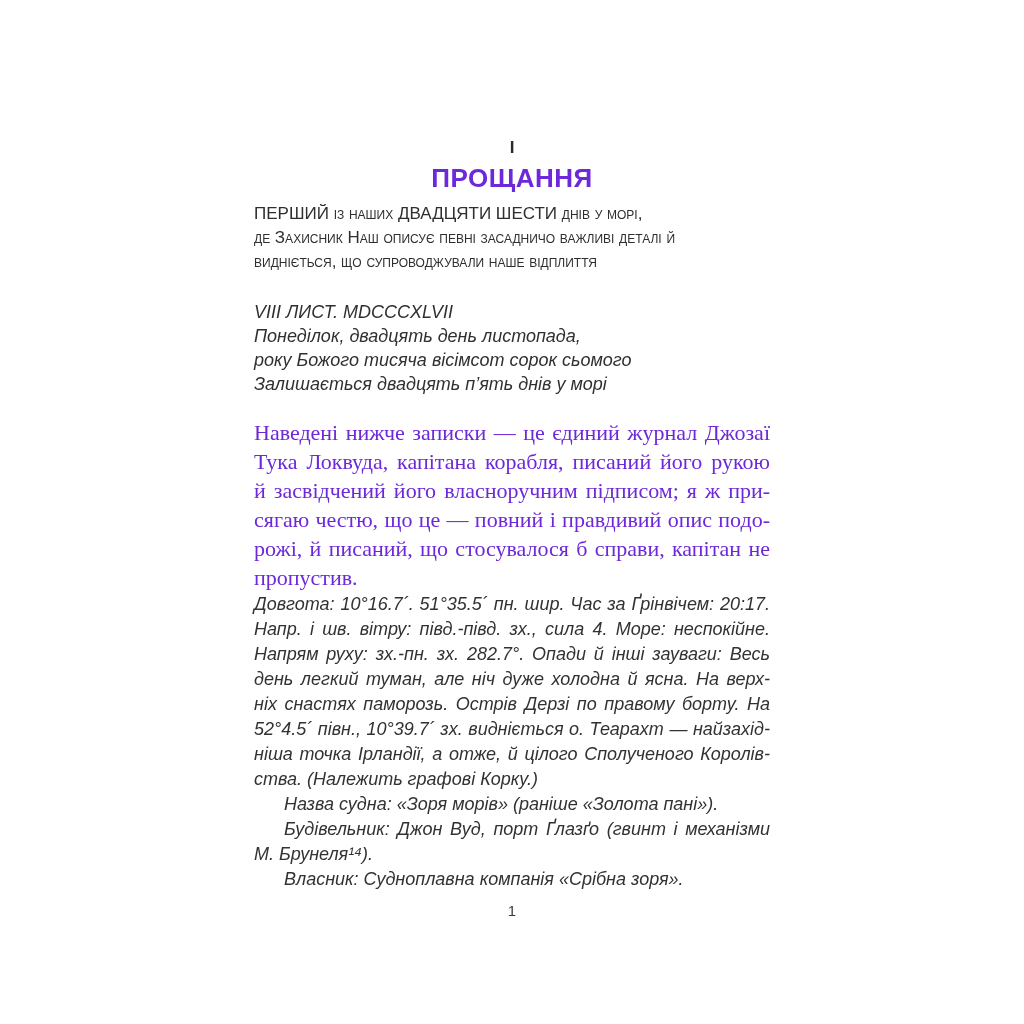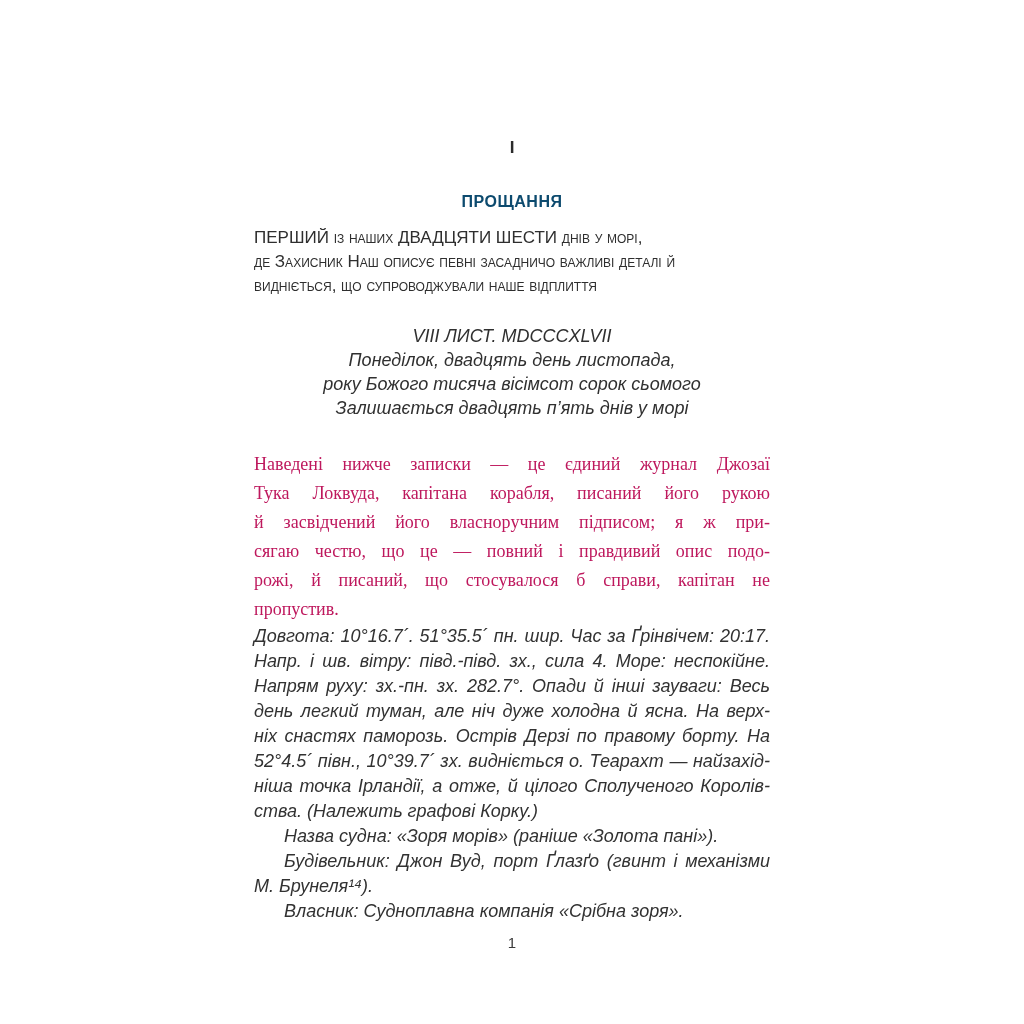--- a/index.html
+++ b/index.html
@@ -17,52 +17,52 @@
     padding-top: 138px;
   }
   .chapter-number {
     text-align: center;
     font-size: 17px;
     line-height: 20px;
     font-weight: bold;
     color: #2b2b2b;
   }
   .chapter-title {
-    margin-top: 28px;
+    margin-top: 4px;
     text-align: center;
     font-weight: bold;
-    font-size: 16px;
+    font-size: 26px;
     line-height: 32px;
     letter-spacing: 0.5px;
-    color: #0c4a6e;
+    color: #6d28d9;
   }
   .subtitle { margin-top: 8px; }
   .subtitle-line {
     text-align: left;
     font-variant: small-caps;
     font-size: 17px;
     line-height: 24px;
     white-space: nowrap;
     color: #2e2e2e;
   }
   .dateline { margin-top: 26px; }
   .dateline-line {
-    text-align: center;
+    text-align: left;
     font-style: italic;
     font-size: 18px;
     line-height: 24px;
     white-space: nowrap;
     color: #303030;
   }
   .intro {
-    margin-top: 30px;
+    margin-top: 22px;
     font-family: "Liberation Serif", serif;
-    font-size: 18px;
+    font-size: 22px;
     line-height: 29px;
-    color: #be185d;
+    color: #6d28d9;
   }
   .intro-line.j { text-align: justify; text-align-last: justify; }
   .logbook {
     font-style: italic;
     font-size: 18px;
     line-height: 25px;
     color: #323232;
   }
   .log-line.j { text-align: justify; text-align-last: justify; }
   .log-line.ind { text-indent: 30px; }

